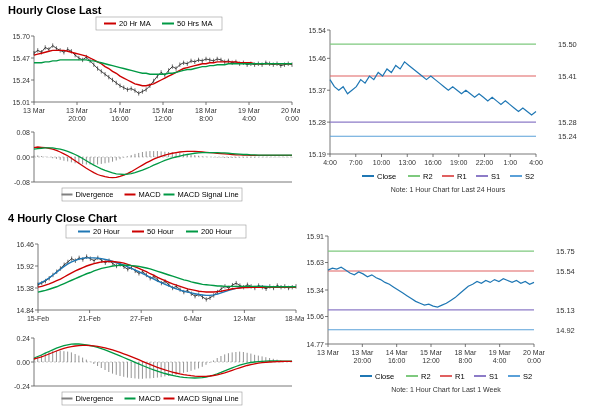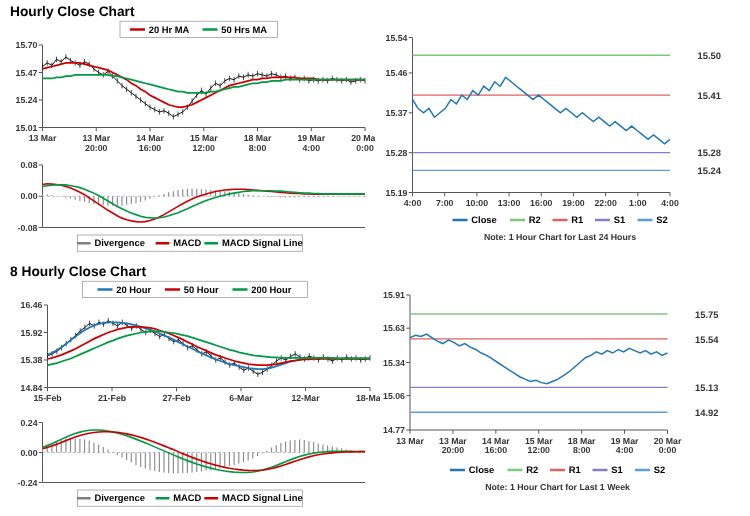--- a/index.html
+++ b/index.html
@@ -8,33 +8,33 @@
     font-family:"Liberation Sans", sans-serif;
     color:#000;overflow:hidden;position:relative;
   }
   .panel-title{
     font-size:11px;font-weight:bold;color:#000;
     position:absolute;
   }
   #title-hourly{left:8px;top:4px;}
   #title-4hourly{left:8px;top:212px;}
 
-  .block{position:absolute;font-weight:bold;}
+  .block{position:absolute;}
   svg{display:block;}
   text{font-family:"Liberation Sans", sans-serif;}
   .axlab{font-size:7px;fill:#333;}
   .legtxt{font-size:7.5px;fill:#000;}
   .notetxt{font-size:7px;fill:#333;}
   .vallab{font-size:7.5px;fill:#333;}
 </style>
 </head>
 <body>
 
-<div class="panel-title" id="title-hourly">Hourly Close Chart</div>
-<div class="panel-title" id="title-4hourly">8 Hourly Close Chart</div>
+<div class="panel-title" id="title-hourly">Hourly Close Last</div>
+<div class="panel-title" id="title-4hourly">4 Hourly Close Chart</div>
 
 <div class="block" style="left:0px;top:16px;">
   <svg id="svg-hourly-price" width="300" height="110">
       <rect x="96" y="1" width="126" height="13" fill="#fff" stroke="#999" stroke-width="0.6"></rect>
       <line x1="104" y1="7.5" x2="116" y2="7.5" stroke="#cc0000" stroke-width="2"></line>
       <text x="119" y="10.2" class="legtxt">20 Hr MA</text>
       <line x1="162" y1="7.5" x2="174" y2="7.5" stroke="#009944" stroke-width="2"></line>
       <text x="177" y="10.2" class="legtxt">50 Hrs MA</text>
       <line x1="34" y1="20" x2="34" y2="86" stroke="#555" stroke-width="0.8"></line>
       <line x1="34" y1="86" x2="292" y2="86" stroke="#555" stroke-width="0.8"></line>

